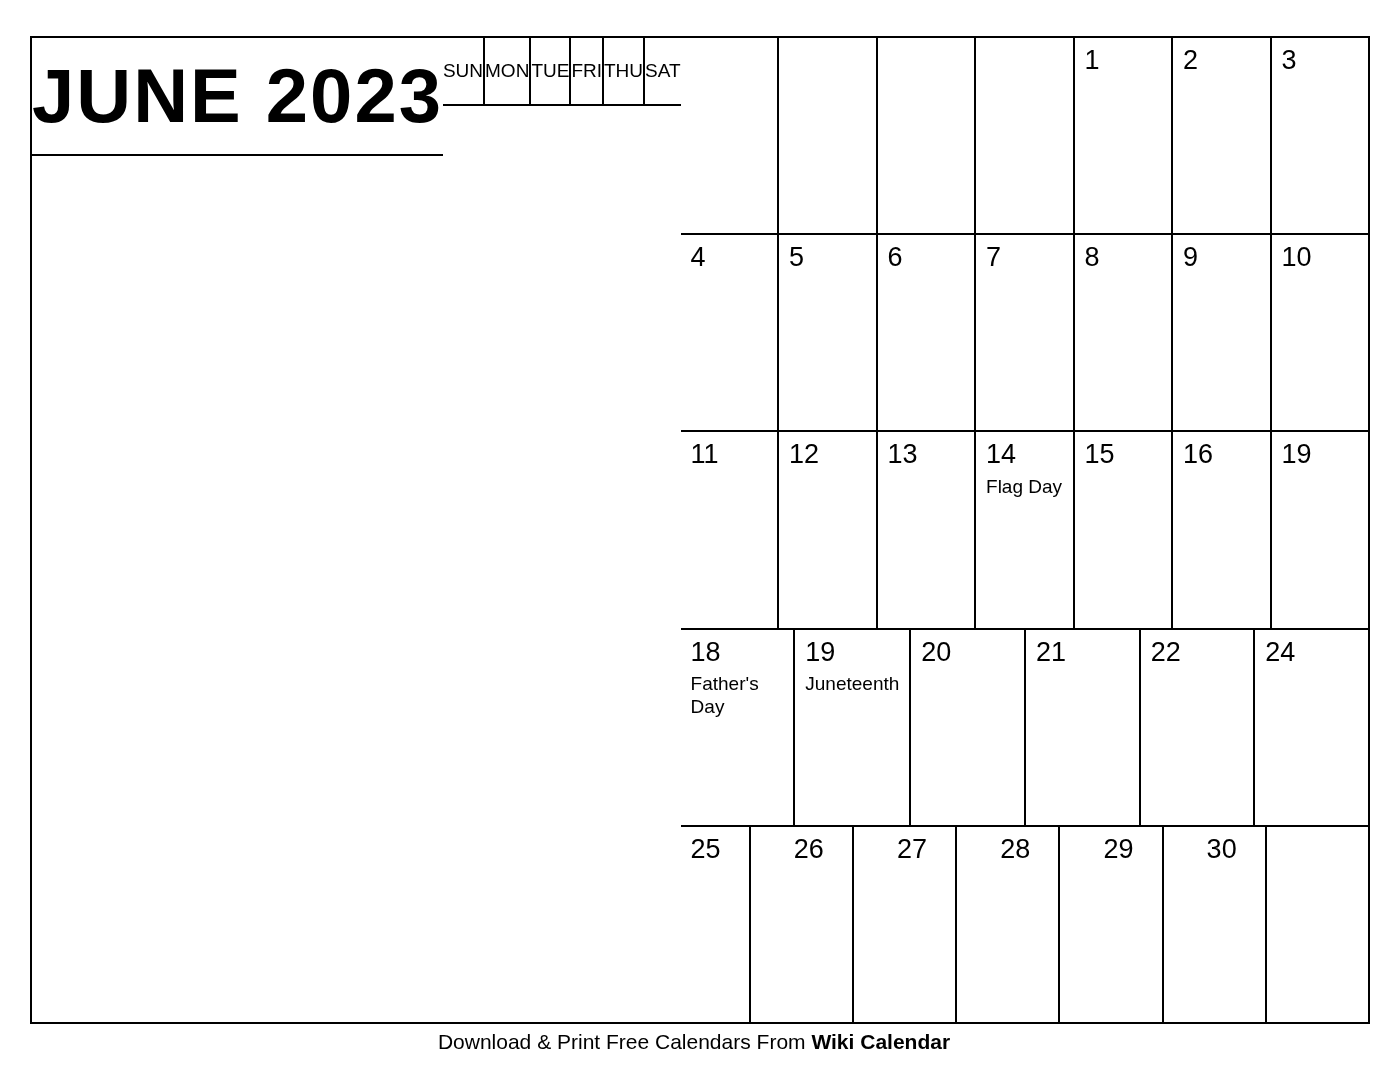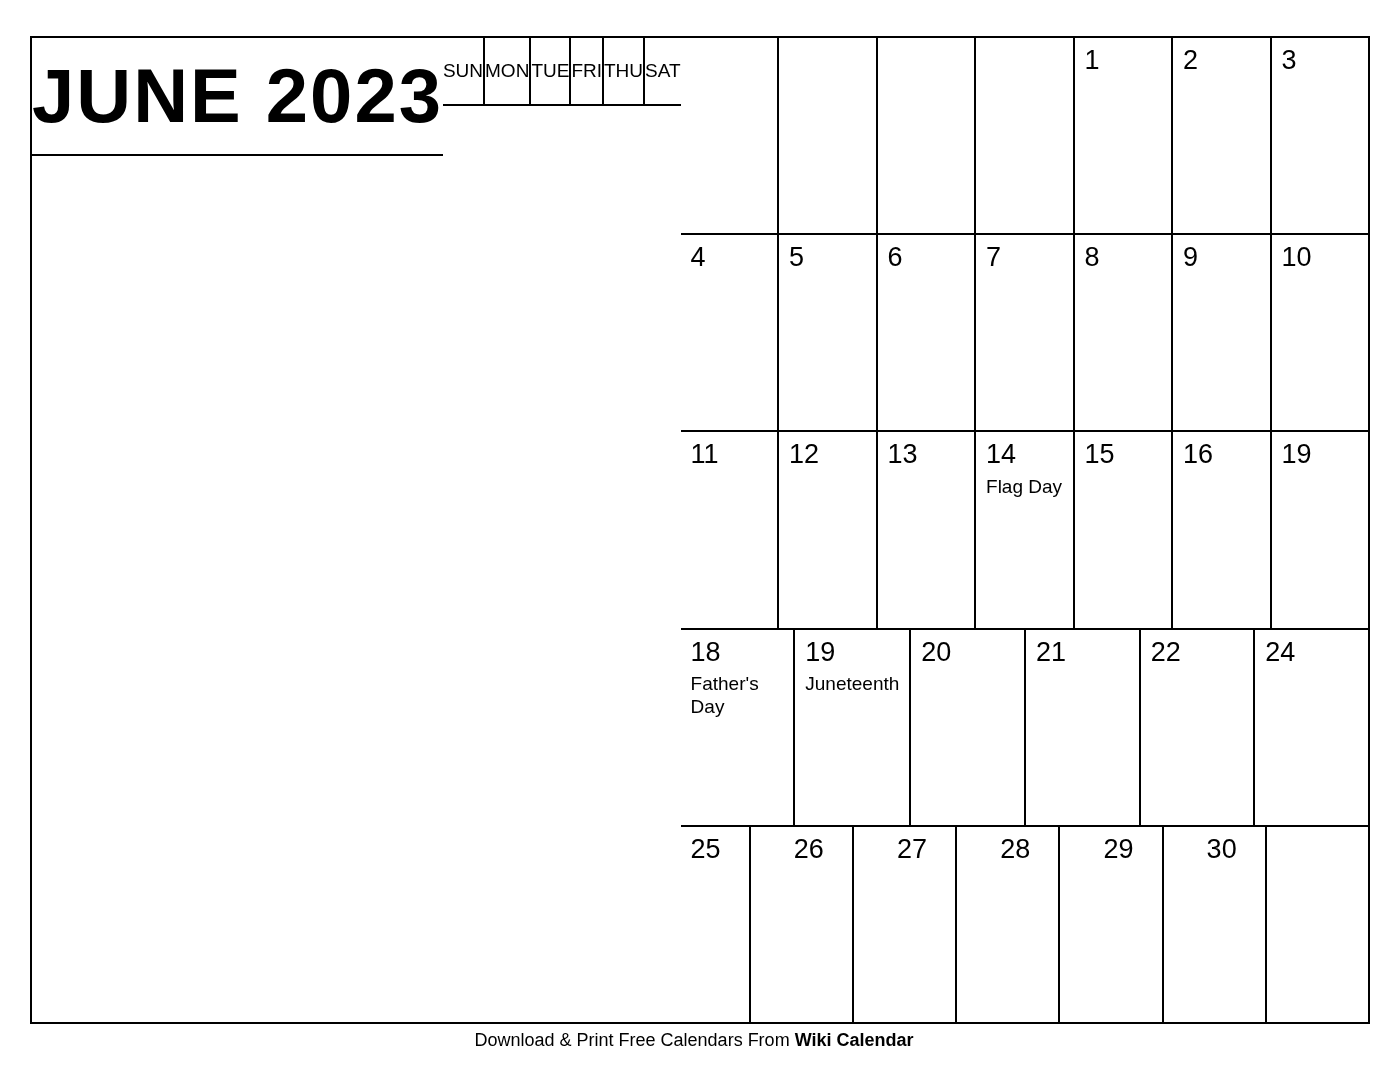--- a/index.html
+++ b/index.html
@@ -98,21 +98,21 @@
     line-height: 1.2;
     margin-top: 7px;
     display: block;
   }
   .footer {
     position: absolute;
     left: 0;
     right: 12px;
     top: 1030px;
     text-align: center;
-    font-size: 18px;
+    font-size: 21px;
   }
   .footer .brand {
     font-weight: bold;
   }
 </style>
 </head>
 <body>
 
 <div class="page">
   <div class="calendar">

